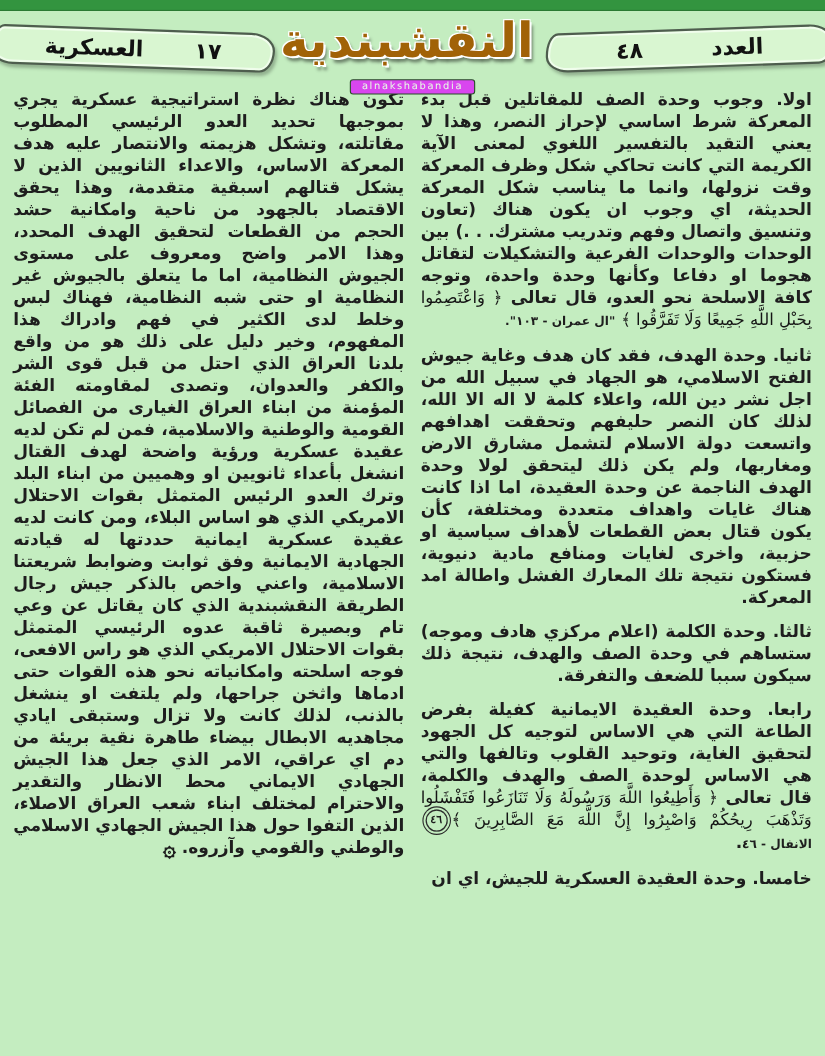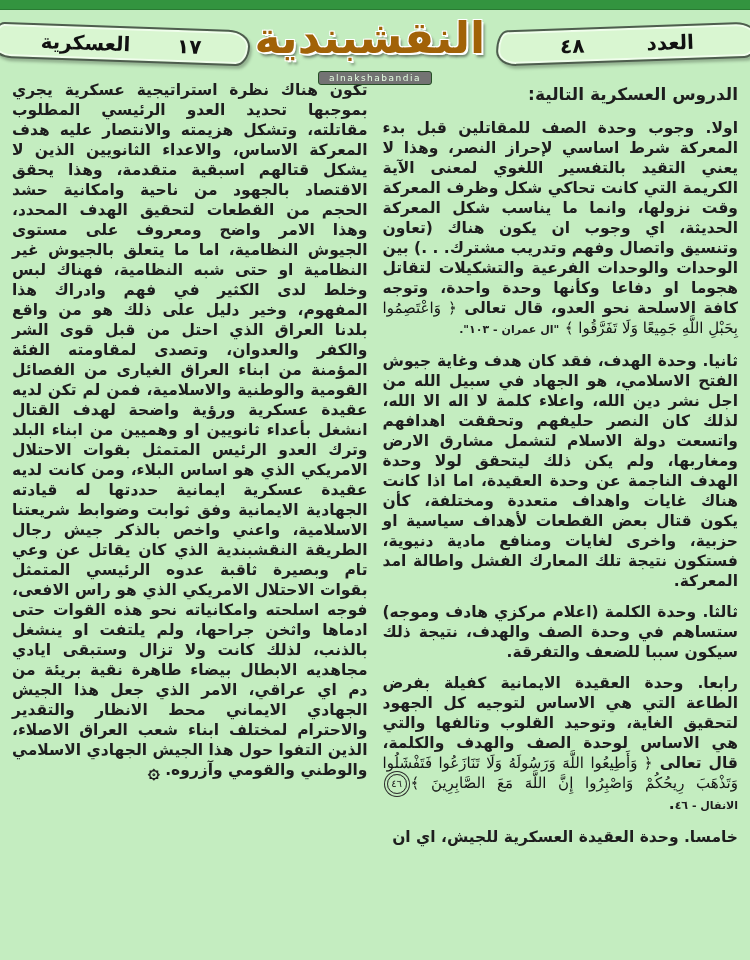--- a/index.html
+++ b/index.html
@@ -33,21 +33,21 @@
   }
   .logo-calligraphy {
     font-size:44px; font-weight:900; line-height:56px;
     color:#a16207; direction:rtl;
     text-shadow:-1px -1px 0 #ffffff, 1px -1px 0 #ffffff, -1px 1px 0 #ffffff,
                  2px 2px 0 #ffffff, 3px 4px 3px rgba(0,0,0,.45);
   }
   .logo-sub {
     display:inline-block; margin-top:-10px;
     font-size:9px; letter-spacing:1.5px;
-    color:#e7ffe4; background:#737373;
+    color:#e7ffe4; background:#d946ef;
     padding:1px 10px; border-radius:3px;
     border:1px solid #274f27;
   }
 
   
   .article {
     direction:rtl; display:flex; gap:15px;
     padding:8px 12px 0 12px;
   }
   .col { width:356px; font-weight:bold; }
@@ -57,21 +57,21 @@
   .verse {
     font-family:"DejaVu Serif", serif; font-weight:normal;
     font-size:15px; color:#141414;
   }
   .verse-ref { font-size:11px; font-weight:bold; white-space:nowrap; }
   .ayah-circle {
     display:inline-flex; align-items:center; justify-content:center;
     width:20px; height:20px; margin:0 4px;
     border:1px solid #2a2a2a; border-radius:50%;
     box-shadow:0 0 0 2px #c4edc0, 0 0 0 3px #2a2a2a;
-    font-size:10px; font-weight:normal; vertical-align:middle;
+    font-size:10px; font-weight:bold; vertical-align:middle;
     font-family:"DejaVu Serif", serif;
   }
   .end-mark { font-size:20px; vertical-align:middle; }
 </style>
 </head>
 <body>
 
 <div class="page">
 
   <div class="top-strip"></div>
@@ -87,21 +87,20 @@
     </div>
     <div class="banner banner-section">
       <span>١٧</span>
       <span>العسكرية</span>
     </div>
   </div>
 
   <main class="article">
 
     <section class="col">
-      <h2>الدروس العسكرية التالية:</h2>
 
       <p><span>اولا. وجوب وحدة الصف للمقاتلين قبل بدء المعركة شرط اساسي لإحراز النصر، وهذا لا يعني التقيد بالتفسير اللغوي لمعنى الآية الكريمة التي كانت تحاكي شكل وظرف المعركة وقت نزولها، وانما ما يناسب شكل المعركة الحديثة، اي وجوب ان يكون هناك (تعاون وتنسيق واتصال وفهم وتدريب مشترك. . .) بين الوحدات والوحدات الفرعية والتشكيلات لتقاتل هجوما او دفاعا وكأنها وحدة واحدة، وتوجه كافة الاسلحة نحو العدو، قال تعالى </span><span class="verse">﴿ وَاعْتَصِمُوا بِحَبْلِ اللَّهِ جَمِيعًا وَلَا تَفَرَّقُوا ﴾</span> <span class="verse-ref">"ال عمران - ١٠٣".</span></p>
 
       <p>ثانيا. وحدة الهدف، فقد كان هدف وغاية جيوش الفتح الاسلامي، هو الجهاد في سبيل الله من اجل نشر دين الله، واعلاء كلمة لا اله الا الله، لذلك كان النصر حليفهم وتحققت اهدافهم واتسعت دولة الاسلام لتشمل مشارق الارض ومغاربها، ولم يكن ذلك ليتحقق لولا وحدة الهدف الناجمة عن وحدة العقيدة، اما اذا كانت هناك غايات واهداف متعددة ومختلفة، كأن يكون قتال بعض القطعات لأهداف سياسية او حزبية، واخرى لغايات ومنافع مادية دنيوية، فستكون نتيجة تلك المعارك الفشل واطالة امد المعركة.</p>
 
       <p>ثالثا. وحدة الكلمة (اعلام مركزي هادف وموجه) ستساهم في وحدة الصف والهدف، نتيجة ذلك سيكون سببا للضعف والتفرقة.</p>
 
       <p><span>رابعا. وحدة العقيدة الايمانية كفيلة بفرض الطاعة التي هي الاساس لتوجيه كل الجهود لتحقيق الغاية، وتوحيد القلوب وتالفها والتي هي الاساس لوحدة الصف والهدف والكلمة، قال تعالى </span><span class="verse">﴿ وَأَطِيعُوا اللَّهَ وَرَسُولَهُ وَلَا تَنَازَعُوا فَتَفْشَلُوا وَتَذْهَبَ رِيحُكُمْ وَاصْبِرُوا إِنَّ اللَّهَ مَعَ الصَّابِرِينَ ﴾</span><span class="ayah-circle">٤٦</span><span class="verse-ref">الانفال - ٤٦</span><span>.</span></p>
 
       <p>خامسا. وحدة العقيدة العسكرية للجيش، اي ان</p>

